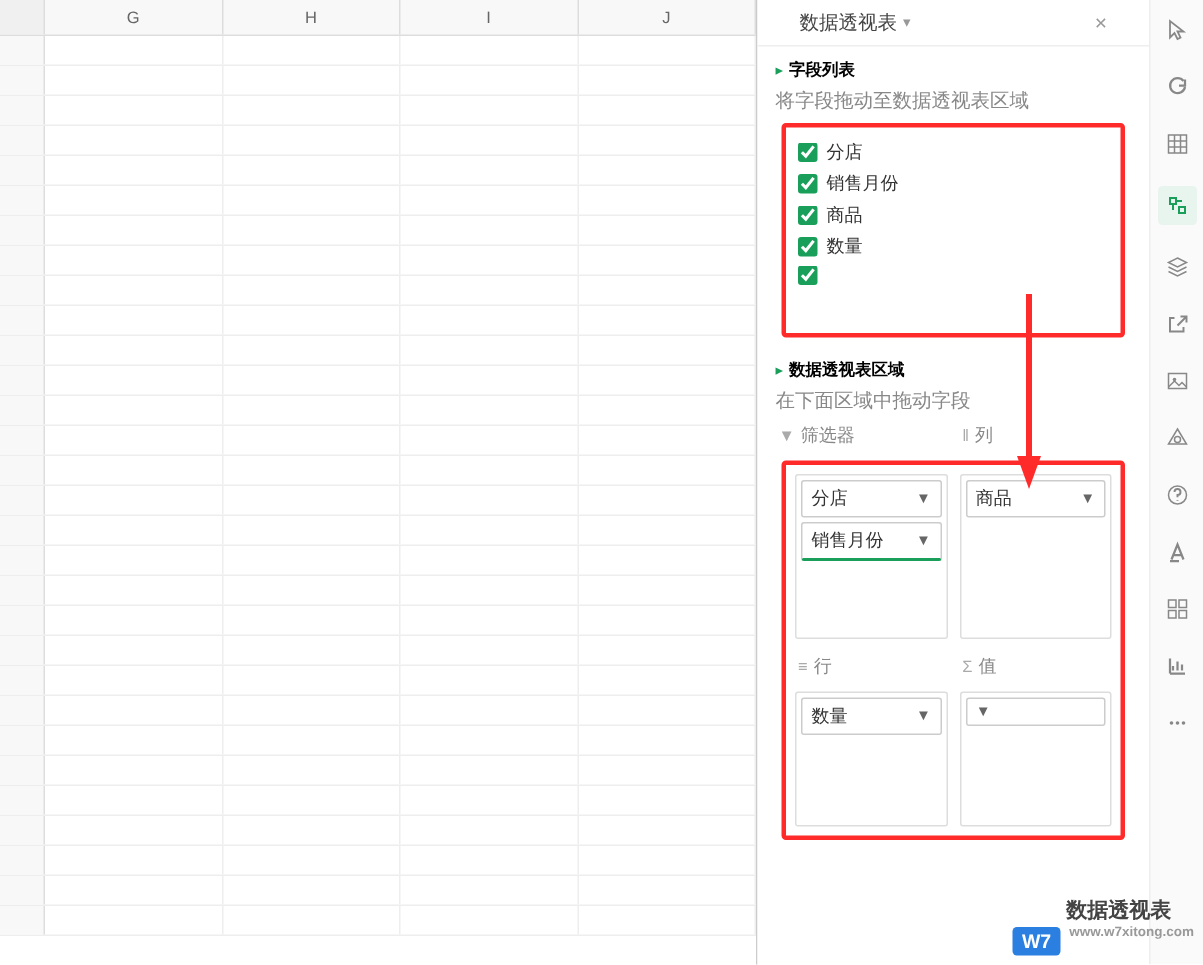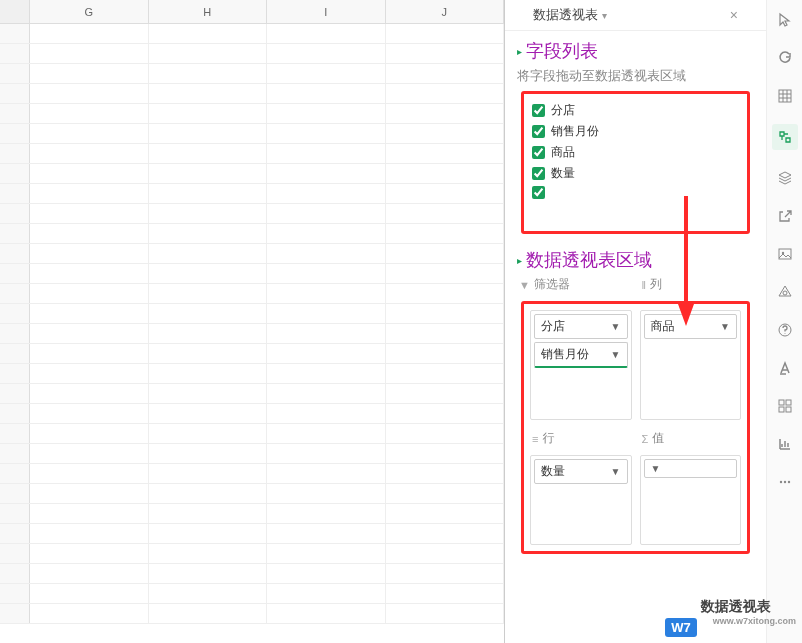--- a/index.html
+++ b/index.html
@@ -17,21 +17,21 @@
     .sheet-row .cell { flex: 1; min-width: 95px; border-right: 1px solid #eee; }
     
     .panel { flex: 1; background: #fff; position: relative; padding: 0; overflow: hidden; }
     .panel-header { display: flex; align-items: center; padding: 6px 28px; border-bottom: 1px solid #eee; }
     .panel-title { font-size: 13px; color: #444; }
     .panel-close { margin-left: auto; color: #999; font-size: 14px; cursor: pointer; }
     
     .section { padding: 8px 12px 4px 12px; }
     .section-header { display: flex; align-items: center; gap: 4px; margin-bottom: 4px; }
     .section-header .tri { color: #1a9f5b; font-size: 10px; }
-    .section-header .stitle { color: #a21caf; font-weight: normal; font-size: 18px; }
+    .section-header .stitle { color: #000000; font-weight: bold; font-size: 11px; }
     .section-sub { color: #888; font-size: 13px; margin: 4px 0 6px 0; }
     
     .field-box { border: 3px solid #ff2a2a; border-radius: 3px; padding: 6px 8px 30px 8px; margin: 2px 4px; background: #fff; }
     .field-row { display: flex; align-items: center; gap: 6px; padding: 2px 0; }
     .field-row input[type=checkbox] { accent-color: #1a9f5b; width: 13px; height: 13px; }
     .field-row label { font-size: 12px; color: #333; }
     .field-row.editing label { border: 1px dashed #999; padding: 0 90px 0 2px; }
     
     .areas-box { border: 3px solid #ff2a2a; border-radius: 3px; padding: 6px; margin: 2px 4px; position: relative; }
     .areas-grid { display: grid; grid-template-columns: 1fr 1fr; gap: 8px; }
@@ -47,21 +47,21 @@
     .toolbar { position: absolute; right: 0; top: 0; width: 36px; height: 100%; background: #fafafa; border-left: 1px solid #eee; display: flex; flex-direction: column; align-items: center; padding-top: 10px; gap: 18px; }
     .toolbar .ticon { width: 20px; height: 20px; display: flex; align-items: center; justify-content: center; color: #888; cursor: pointer; }
     .toolbar .ticon.active { color: #1a9f5b; background: #e8f5ee; border-radius: 3px; padding: 4px; width: 26px; height: 26px; }
     
     .arrow { position: absolute; z-index: 5; pointer-events: none; }
     .arrow1 { left: 676px; top: 196px; width: 20px; height: 130px; }
     .arrow1 svg { width: 100%; height: 100%; }
     
     .watermark { position: absolute; right: 6px; bottom: 6px; display: flex; align-items: center; gap: 4px; font-size: 14px; color: #444; font-weight: bold; z-index: 10; }
     .watermark .wbox { background: #2a7fe0; color: #fff; padding: 2px 6px; border-radius: 3px; font-size: 13px; font-weight: bold; margin-top: 31px; }
-    .watermark .wsub { font-size: 9px; color: #999; margin-left: 12px; }
+    .watermark .wsub { font-size: 9px; color: #999; margin-left: 2px; }
     
     .panel-inner { margin-right: 36px; height: 100%; overflow: hidden; }
   </style>
 </head>
 <body>
 
 <div class="container">
   <div class="spreadsheet">
     <div class="sheet-header">
       <div class="col-corner"></div>
@@ -321,20 +321,21 @@
               </div>
             </div>
         </div>
       </div>
 
       <div class="section">
         <div class="section-header">
           <span class="tri">▸</span>
           <span class="stitle">数据透视表区域</span>
         </div>
+        <div class="section-sub">在下面区域中拖动字段</div>
 
         <div class="areas-grid" style="margin-bottom:4px;">
           <div class="area-label">
             <span class="aicon">▼</span>
             <span>筛选器</span>
           </div>
           <div class="area-label">
             <span class="aicon">‖</span>
             <span>列</span>
           </div>

